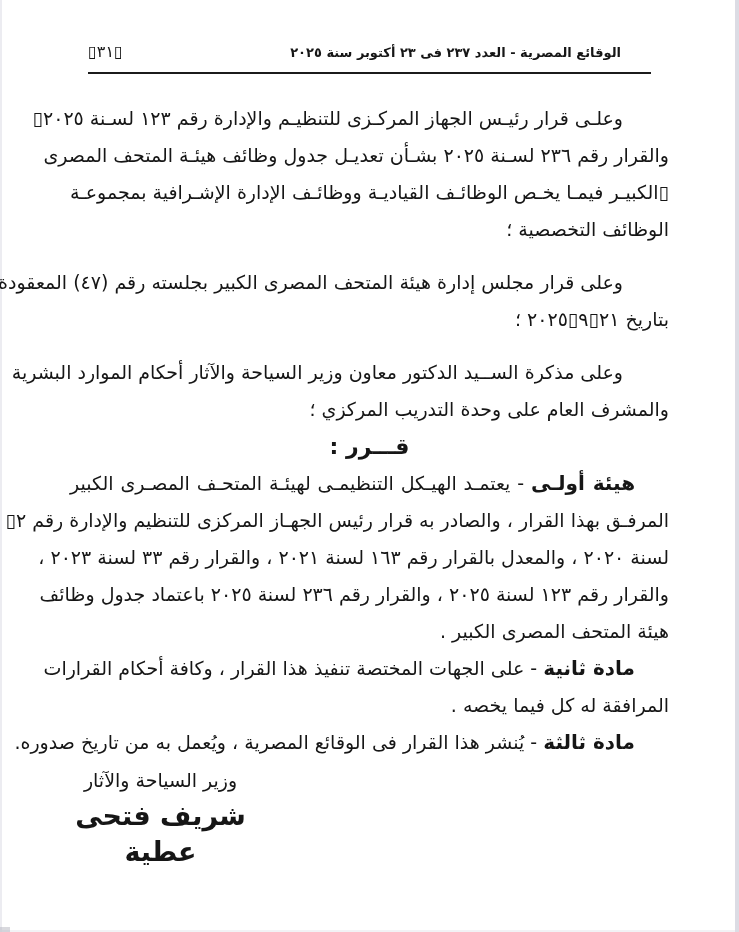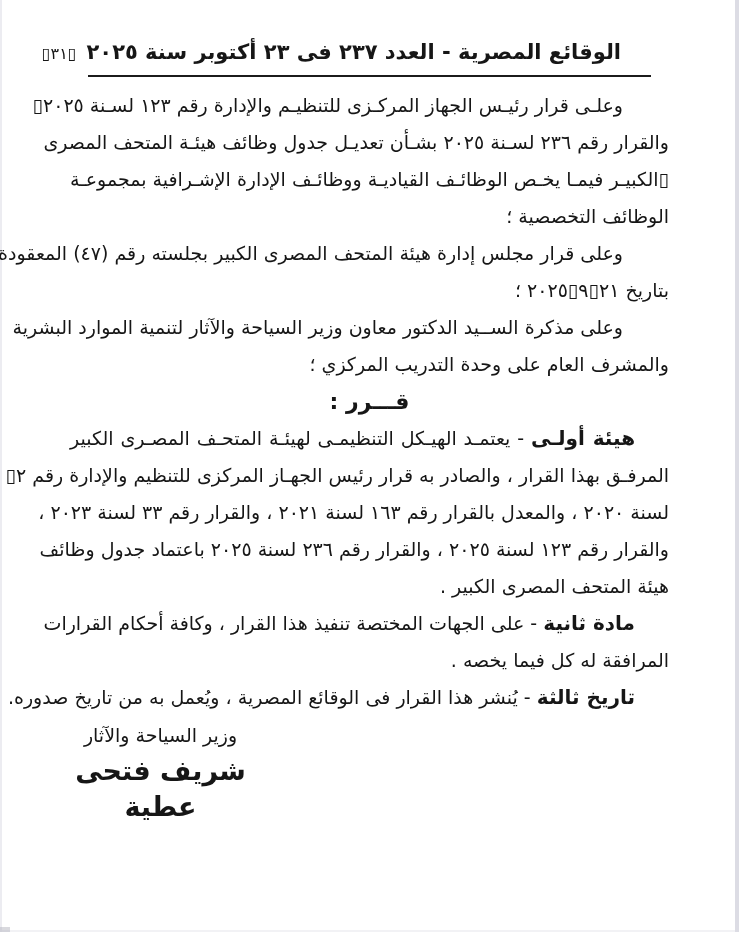--- a/index.html
+++ b/index.html
@@ -19,21 +19,21 @@
     background: #b9b9c2; opacity: .55;
   }
   
   .header {
     display: flex;
     justify-content: space-between;
     align-items: baseline;
     padding: 40px 88px 0 88px;
   }
   .issue-title {
-    font-size: 21px;
+    font-size: 13px;
     font-weight: 600;
     margin-left: 10px;
     margin-right: 30px;
     white-space: nowrap;
   }
   .page-number {
     font-size: 16px;
     white-space: nowrap;
     padding-top: 2px;
   }
@@ -51,21 +51,21 @@
   }
   .ln {
     text-align: justify;
     text-align-last: justify;
     white-space: nowrap;
   }
   .ln.short {
     text-align: right;
     text-align-last: right;
   }
-  .ln.indent      { padding-right: 46px; }
+  .ln.indent      { padding-right: 46px; margin-top: 16px; }
   .ln.indent-sm   { padding-right: 34px; }
   .decision-word {
     text-align-last: center;
     font-weight: 700;
     font-size: 22px;
   }
   .article-label {
     font-weight: 700;
     font-size: 20px;
   }
@@ -96,42 +96,42 @@
   <div class="doc-body">
 
     <div class="ln indent">وعلـى قرار رئيـس الجهاز المركـزى للتنظيـم والإدارة رقم ١٢٣ لسـنة ٢٠٢٥▯</div>
     <div class="ln">والقرار رقم ٢٣٦ لسـنة ٢٠٢٥ بشـأن تعديـل جدول وظائف هيئـة المتحف المصرى</div>
     <div class="ln">▯الكبيـر فيمـا يخـص الوظائـف القياديـة ووظائـف الإدارة الإشـرافية بمجموعـة</div>
     <div class="ln short">الوظائف التخصصية ؛</div>
 
     <div class="ln indent">وعلى قرار مجلس إدارة هيئة المتحف المصرى الكبير بجلسته رقم (٤٧) المعقودة</div>
     <div class="ln short">بتاريخ ٢١▯٩▯٢٠٢٥ ؛</div>
 
-    <div class="ln indent">وعلى مذكرة الســيد الدكتور معاون وزير السياحة والآثار لتنمية الموارد البشرية</div>
+    <div class="ln indent">وعلى مذكرة الســيد الدكتور معاون وزير السياحة والآثار أحكام الموارد البشرية</div>
     <div class="ln short">والمشرف العام على وحدة التدريب المركزي ؛</div>
 
     <div class="decision-word">قـــرر :</div>
 
     <div class="ln indent-sm">
       <span class="article-label">هيئة أولـى</span>
       <span>- يعتمـد الهيـكل التنظيمـى لهيئـة المتحـف المصـرى الكبير</span>
     </div>
     <div class="ln">المرفـق بهذا القرار ، والصادر به قرار رئيس الجهـاز المركزى للتنظيم والإدارة رقم ٢▯</div>
     <div class="ln">لسنة ٢٠٢٠ ، والمعدل بالقرار رقم ١٦٣ لسنة ٢٠٢١ ، والقرار رقم ٣٣ لسنة ٢٠٢٣ ،</div>
     <div class="ln">والقرار رقم ١٢٣ لسنة ٢٠٢٥ ، والقرار رقم ٢٣٦ لسنة ٢٠٢٥ باعتماد جدول وظائف</div>
     <div class="ln short">هيئة المتحف المصرى الكبير .</div>
 
     <div class="ln indent-sm">
       <span class="article-label">مادة ثانية</span>
       <span>- على الجهات المختصة تنفيذ هذا القرار ، وكافة أحكام القرارات</span>
     </div>
     <div class="ln short">المرافقة له كل فيما يخصه .</div>
 
     <div class="ln indent-sm">
-      <span class="article-label">تاريخ ثالثة</span>
+      <span class="article-label">مادة ثالثة</span>
       <span>- يُنشر هذا القرار فى الوقائع المصرية ، ويُعمل به من تاريخ صدوره.</span>
     </div>
 
     <div class="signature">
       <div class="signature-title">وزير السياحة والآثار</div>
       <div class="signature-name">شريف فتحى عطية</div>
     </div>
 
   </div>
 

